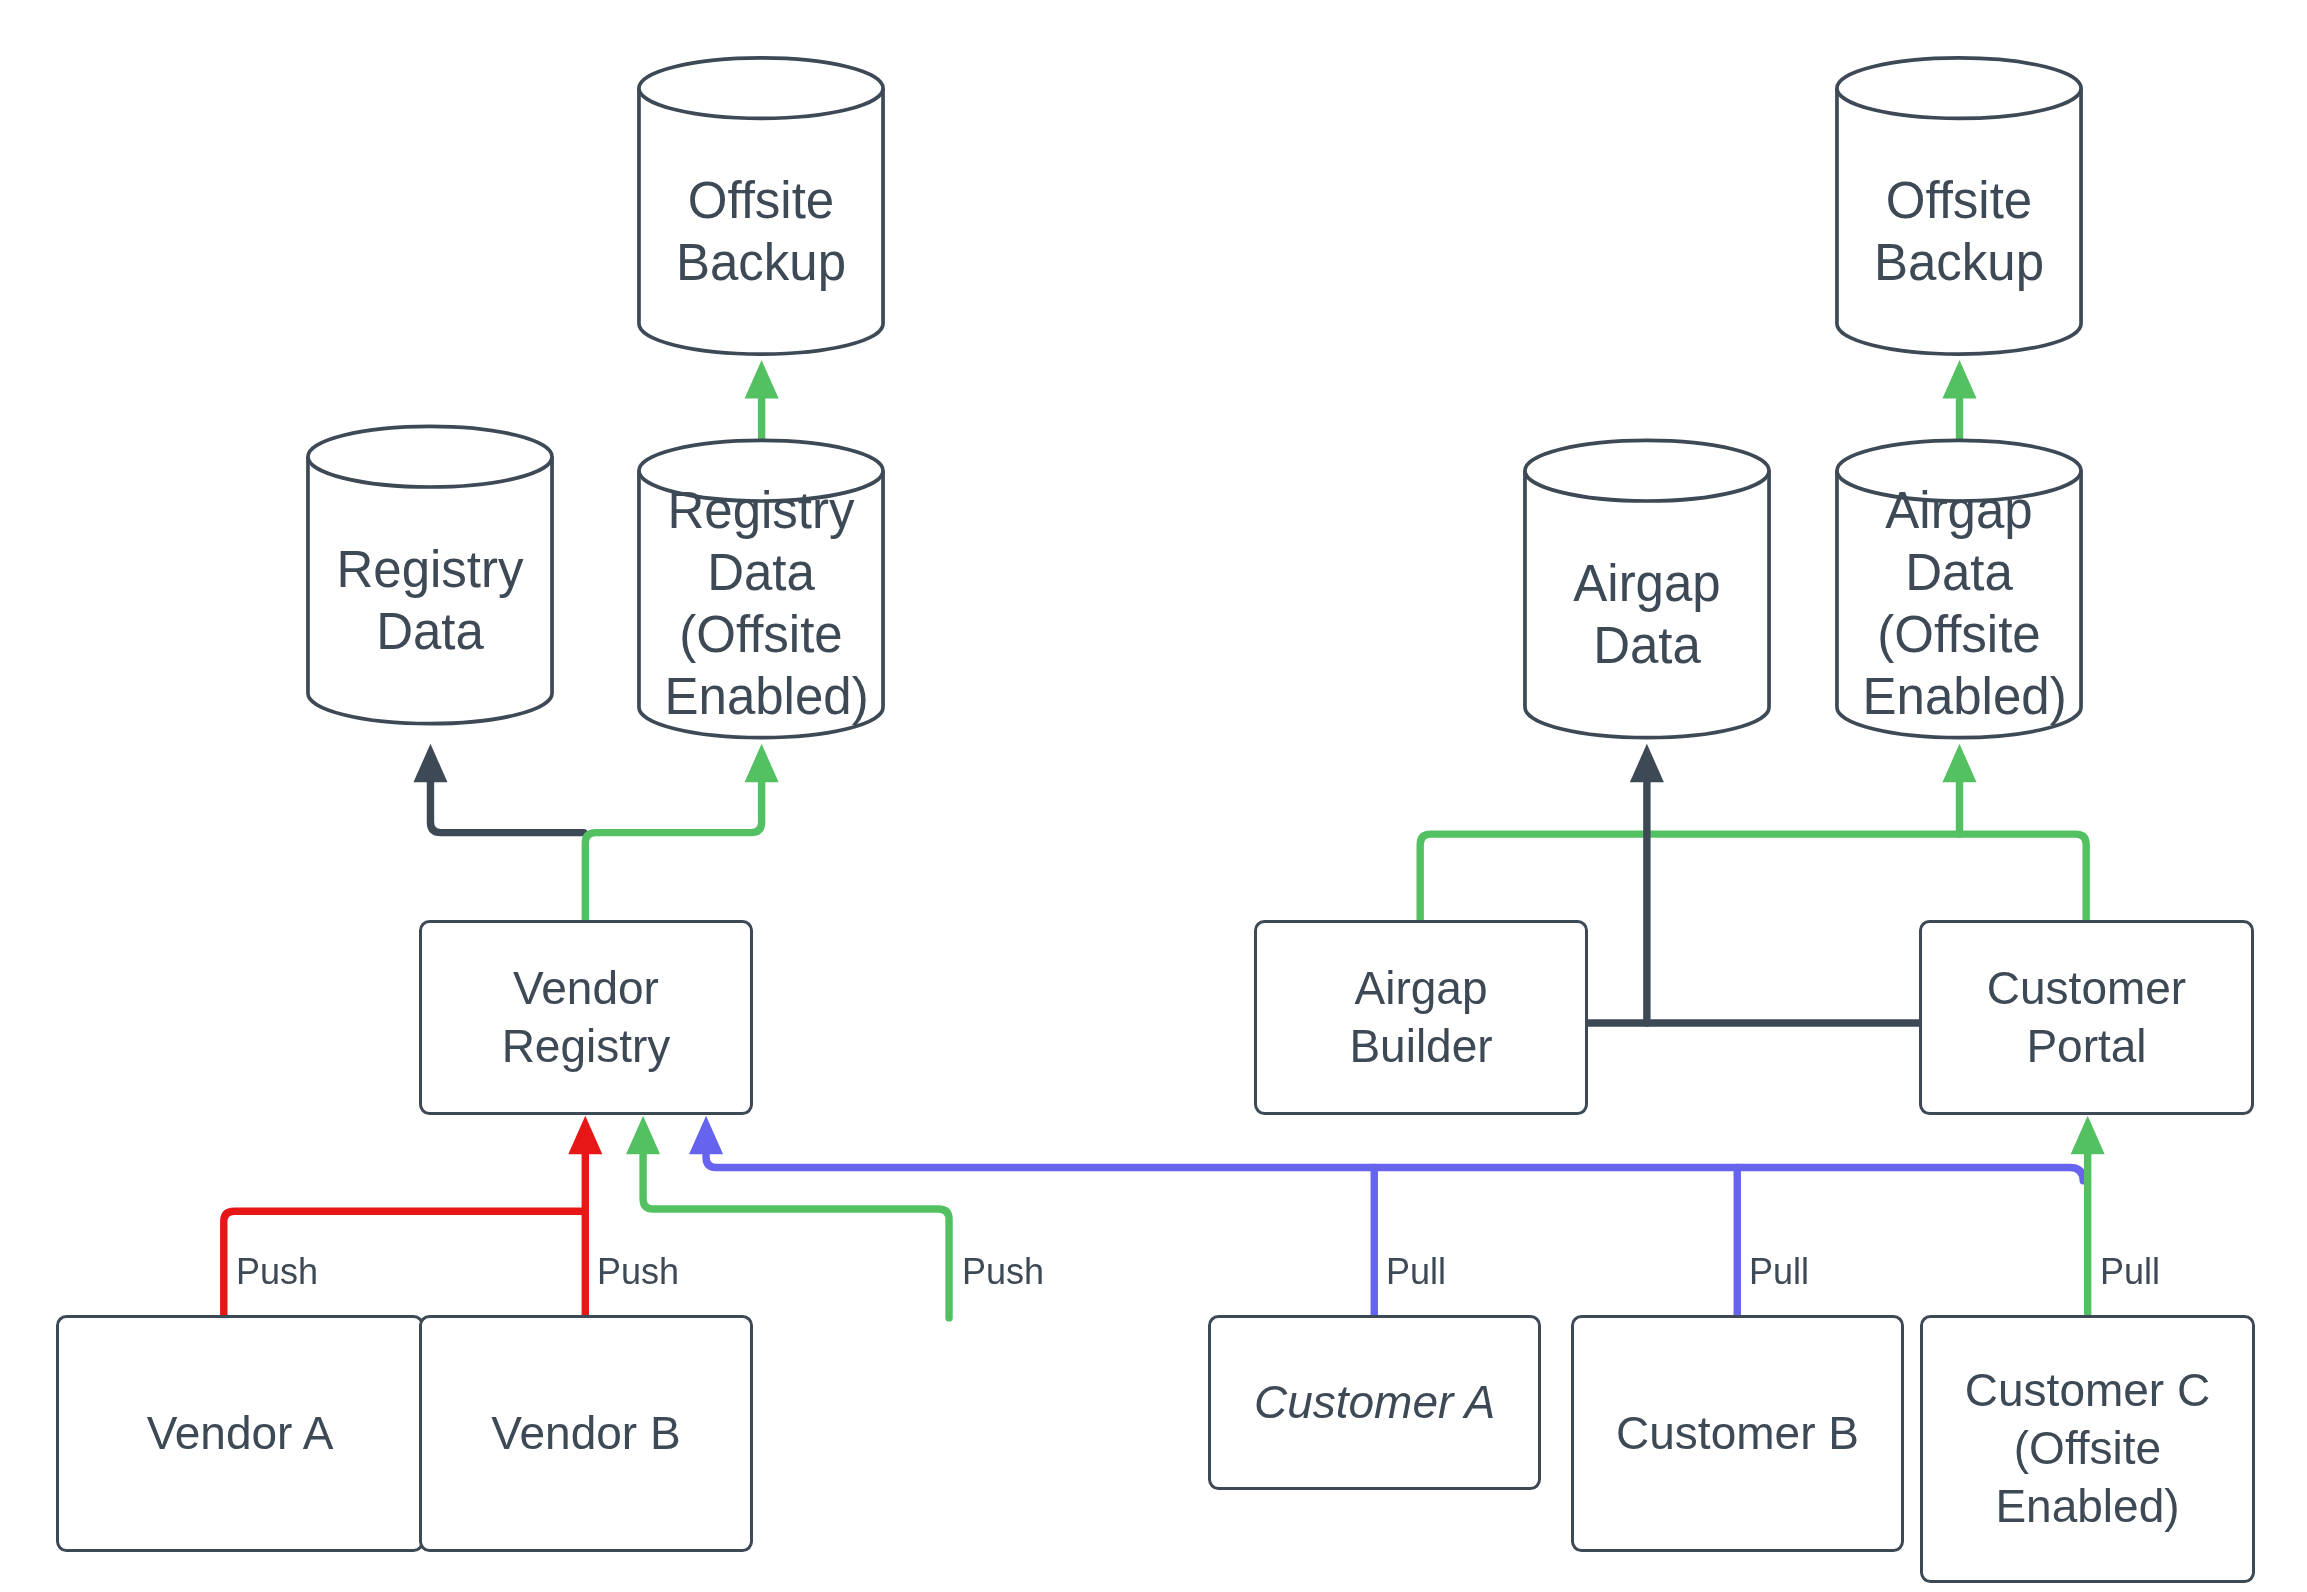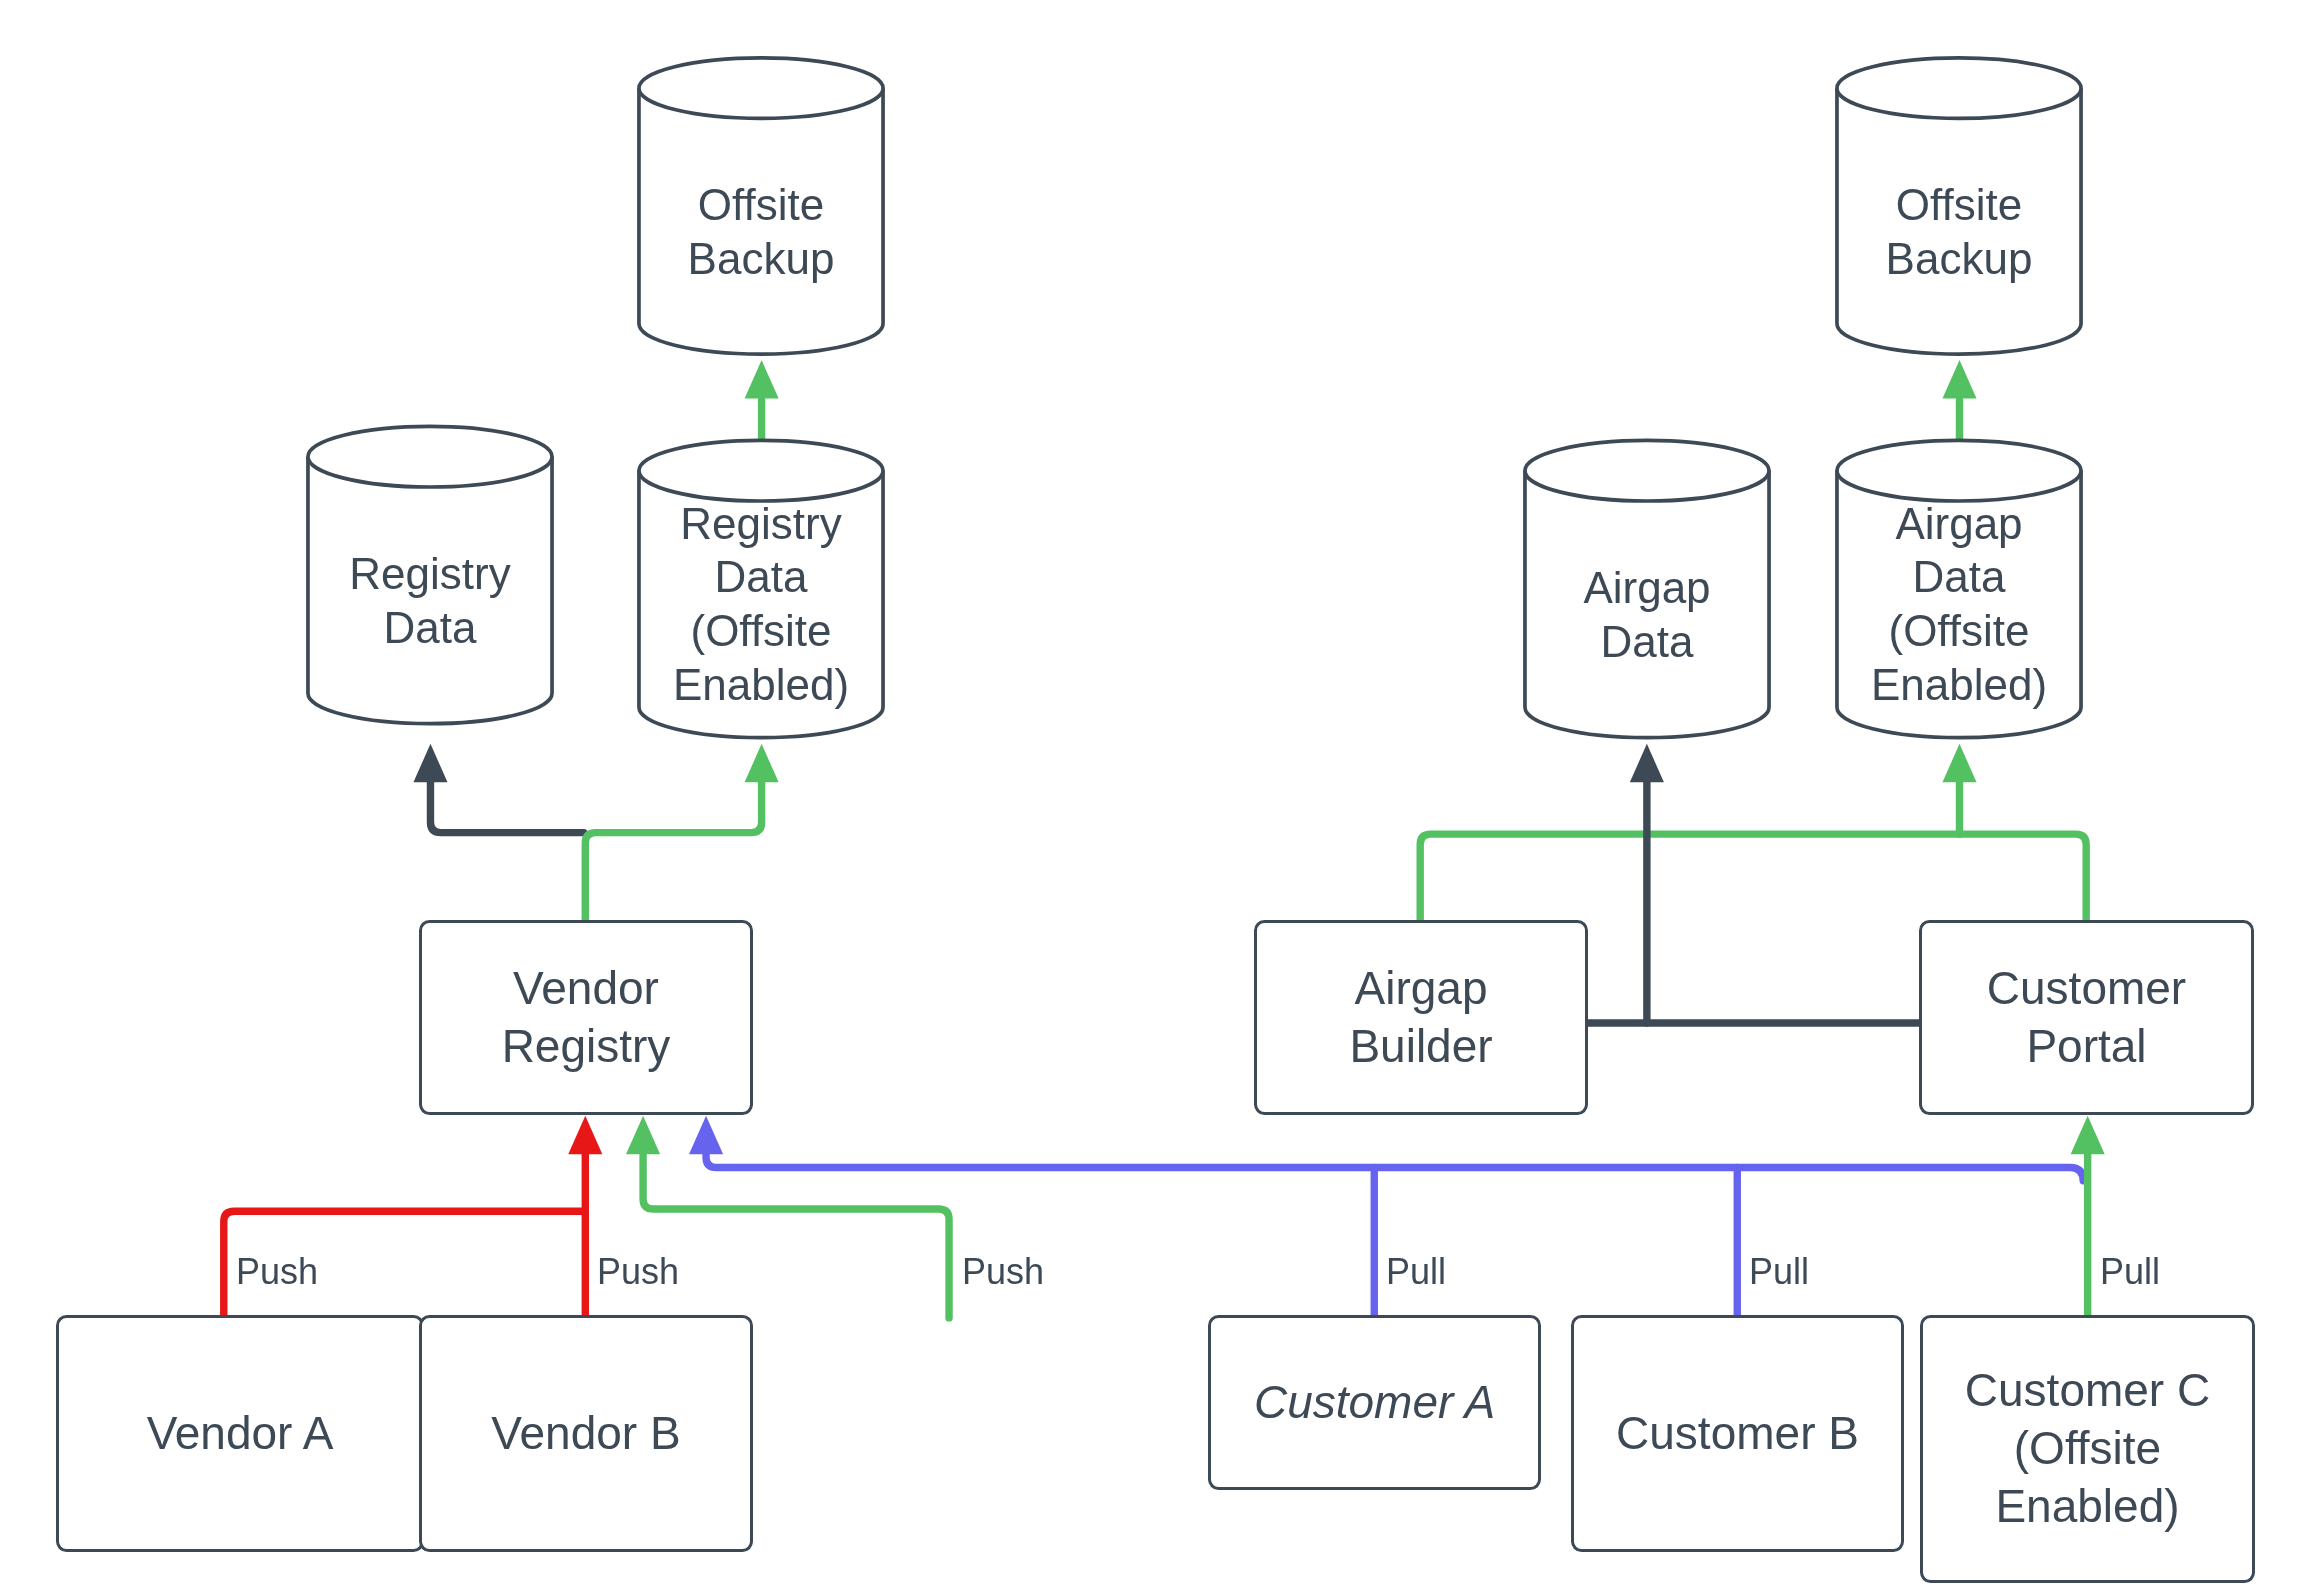--- a/index.html
+++ b/index.html
@@ -26,21 +26,21 @@
   .node .lbl{display:block;}
   .cyl{position:absolute;}
   .cyl svg{position:absolute;left:0;top:0;}
   .cyl-fill{fill:#ffffff;}
   .cyl-stroke{fill:none;stroke:var(--outline);stroke-width:5;}
   .cyl-top{fill:#ffffff;stroke:var(--outline);stroke-width:5;}
   .cyl .lblwrap{
     position:absolute;left:0;top:0;width:100%;height:100%;
     display:flex;align-items:center;justify-content:center;text-align:center;
     padding-top:52px;box-sizing:border-box;
-    font-size:44px;line-height:1.22;color:var(--text);
+    font-size:51px;line-height:1.22;color:var(--text);
   }
   .edge-label{
     position:absolute; font-size:36px; line-height:1; color:var(--text); white-space:nowrap;
   }
   .w260{max-width:193px;} .w300{max-width:222px;} .w320{max-width:237px;} .w340{max-width:252px;} .w440{max-width:326px;}
 </style>
 </head>
 <body>
 
 <div id="canvas">

